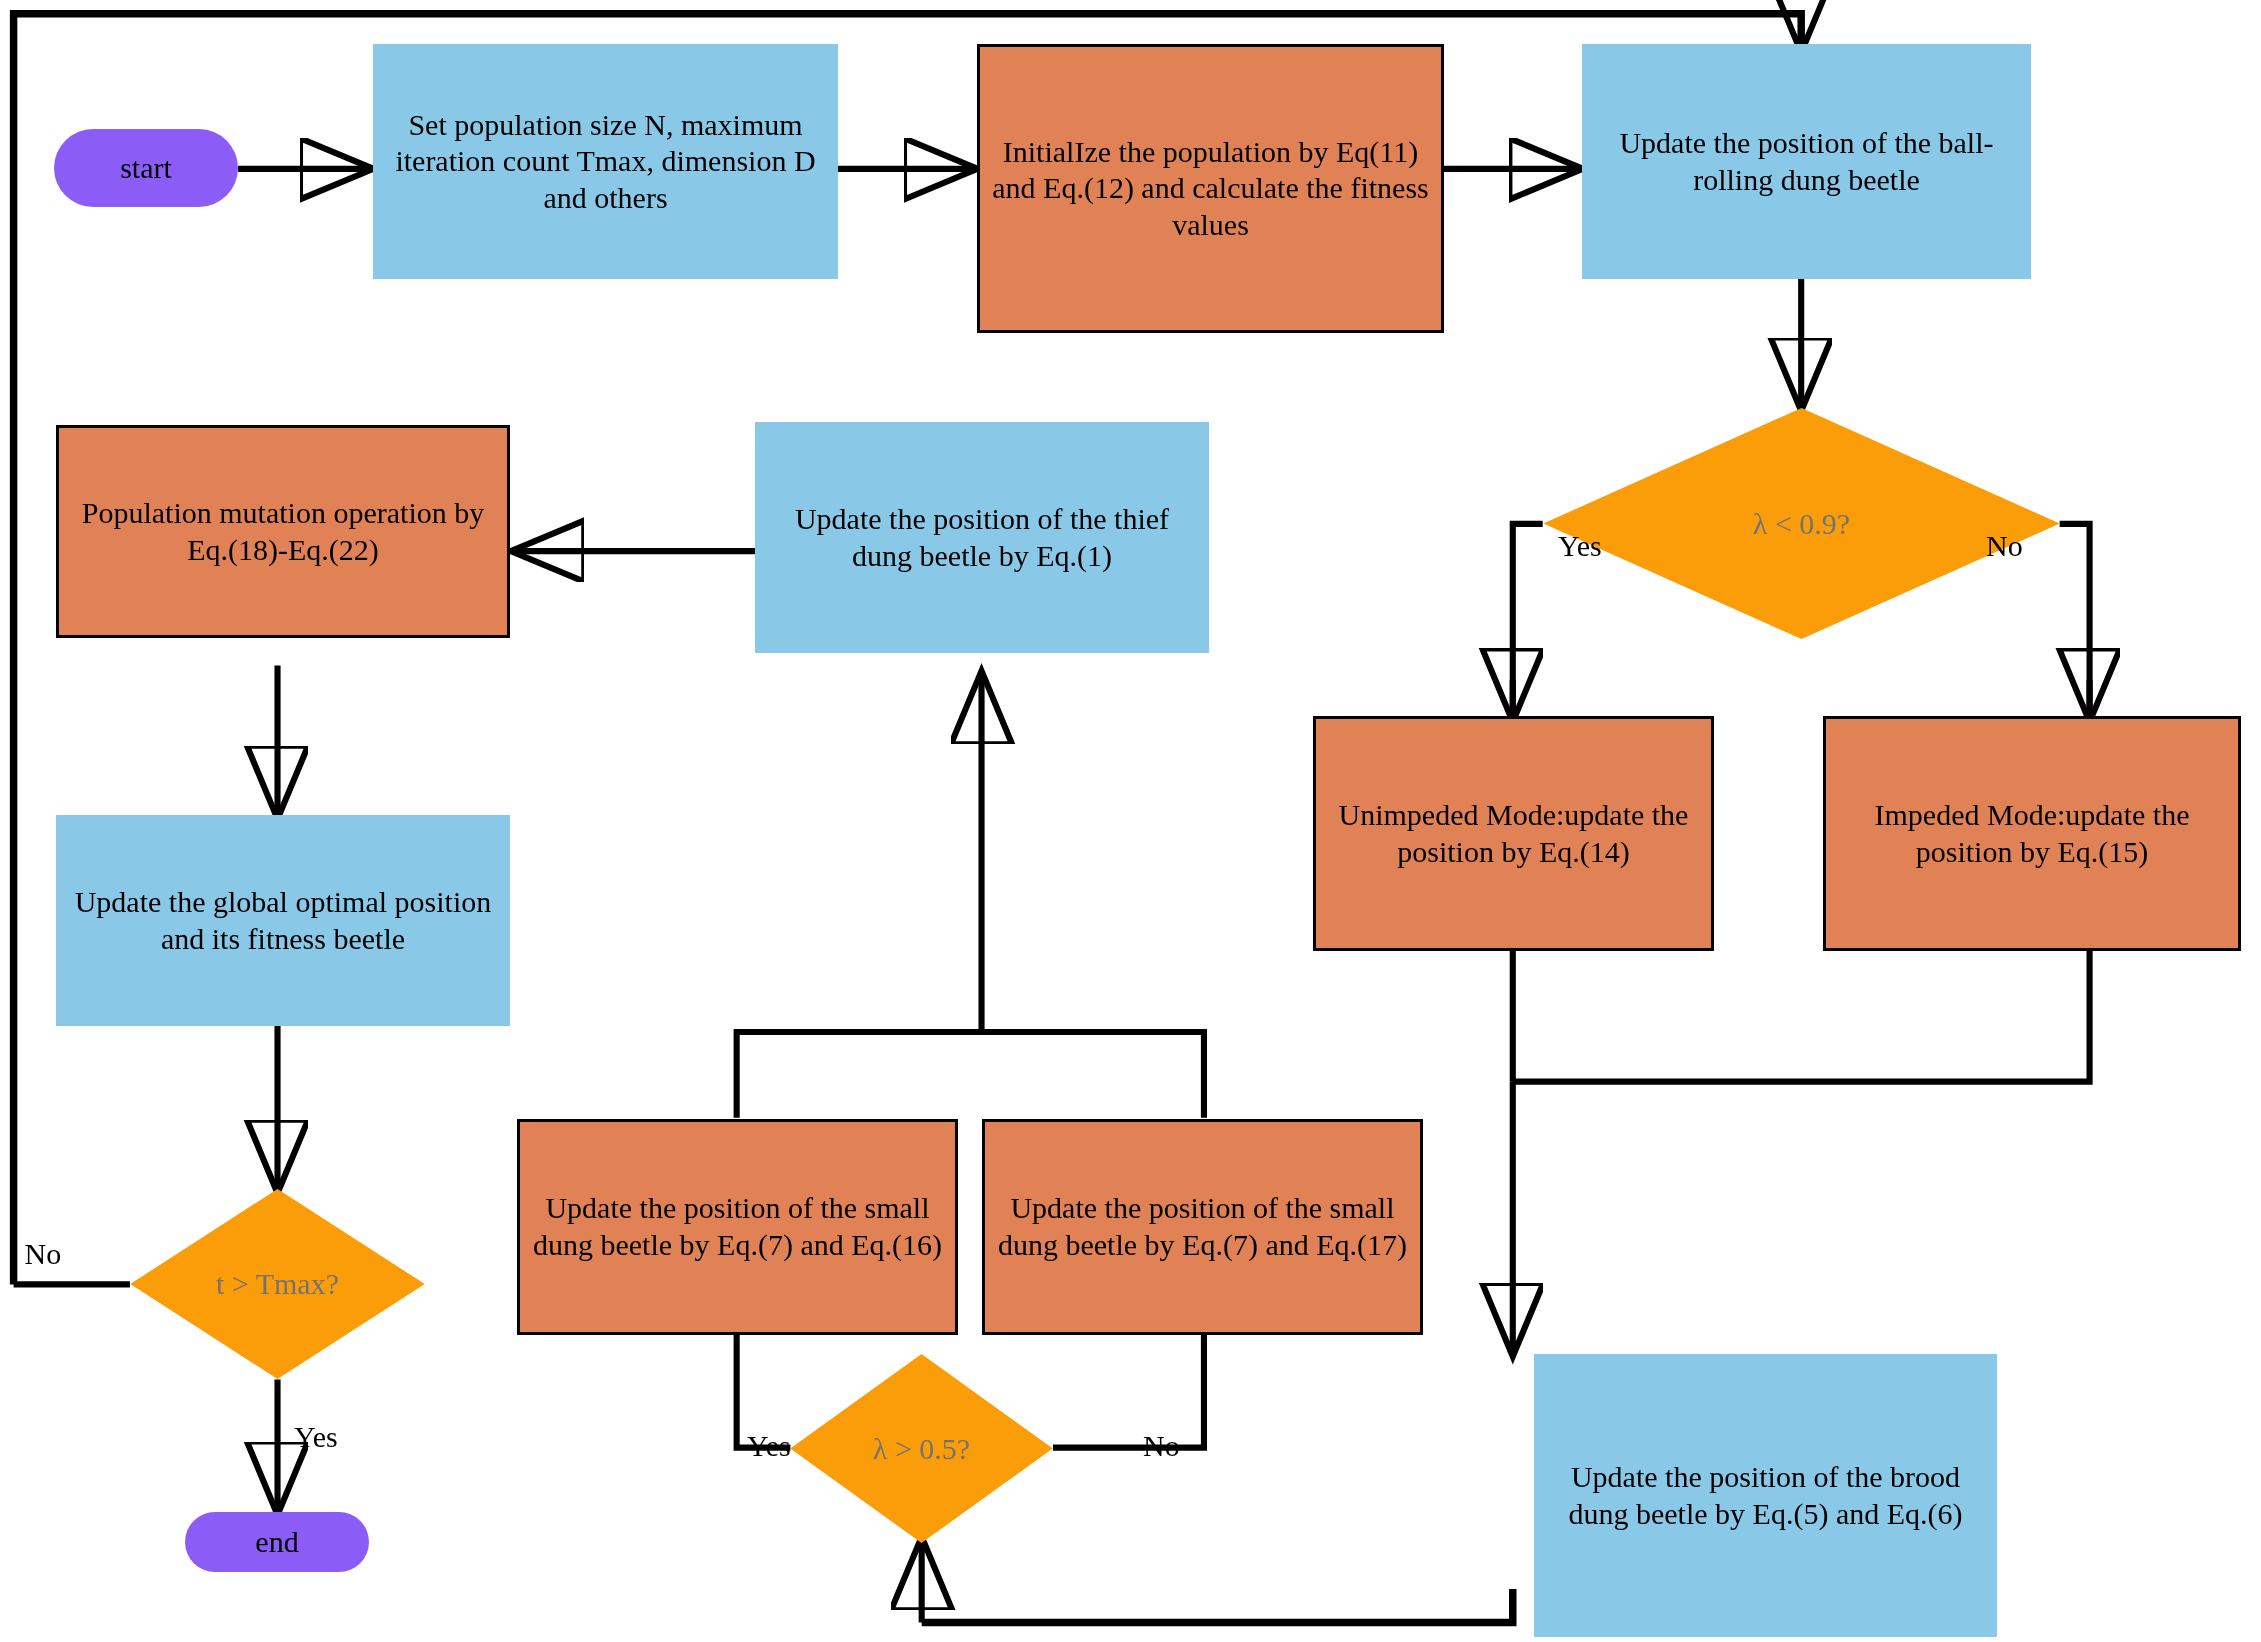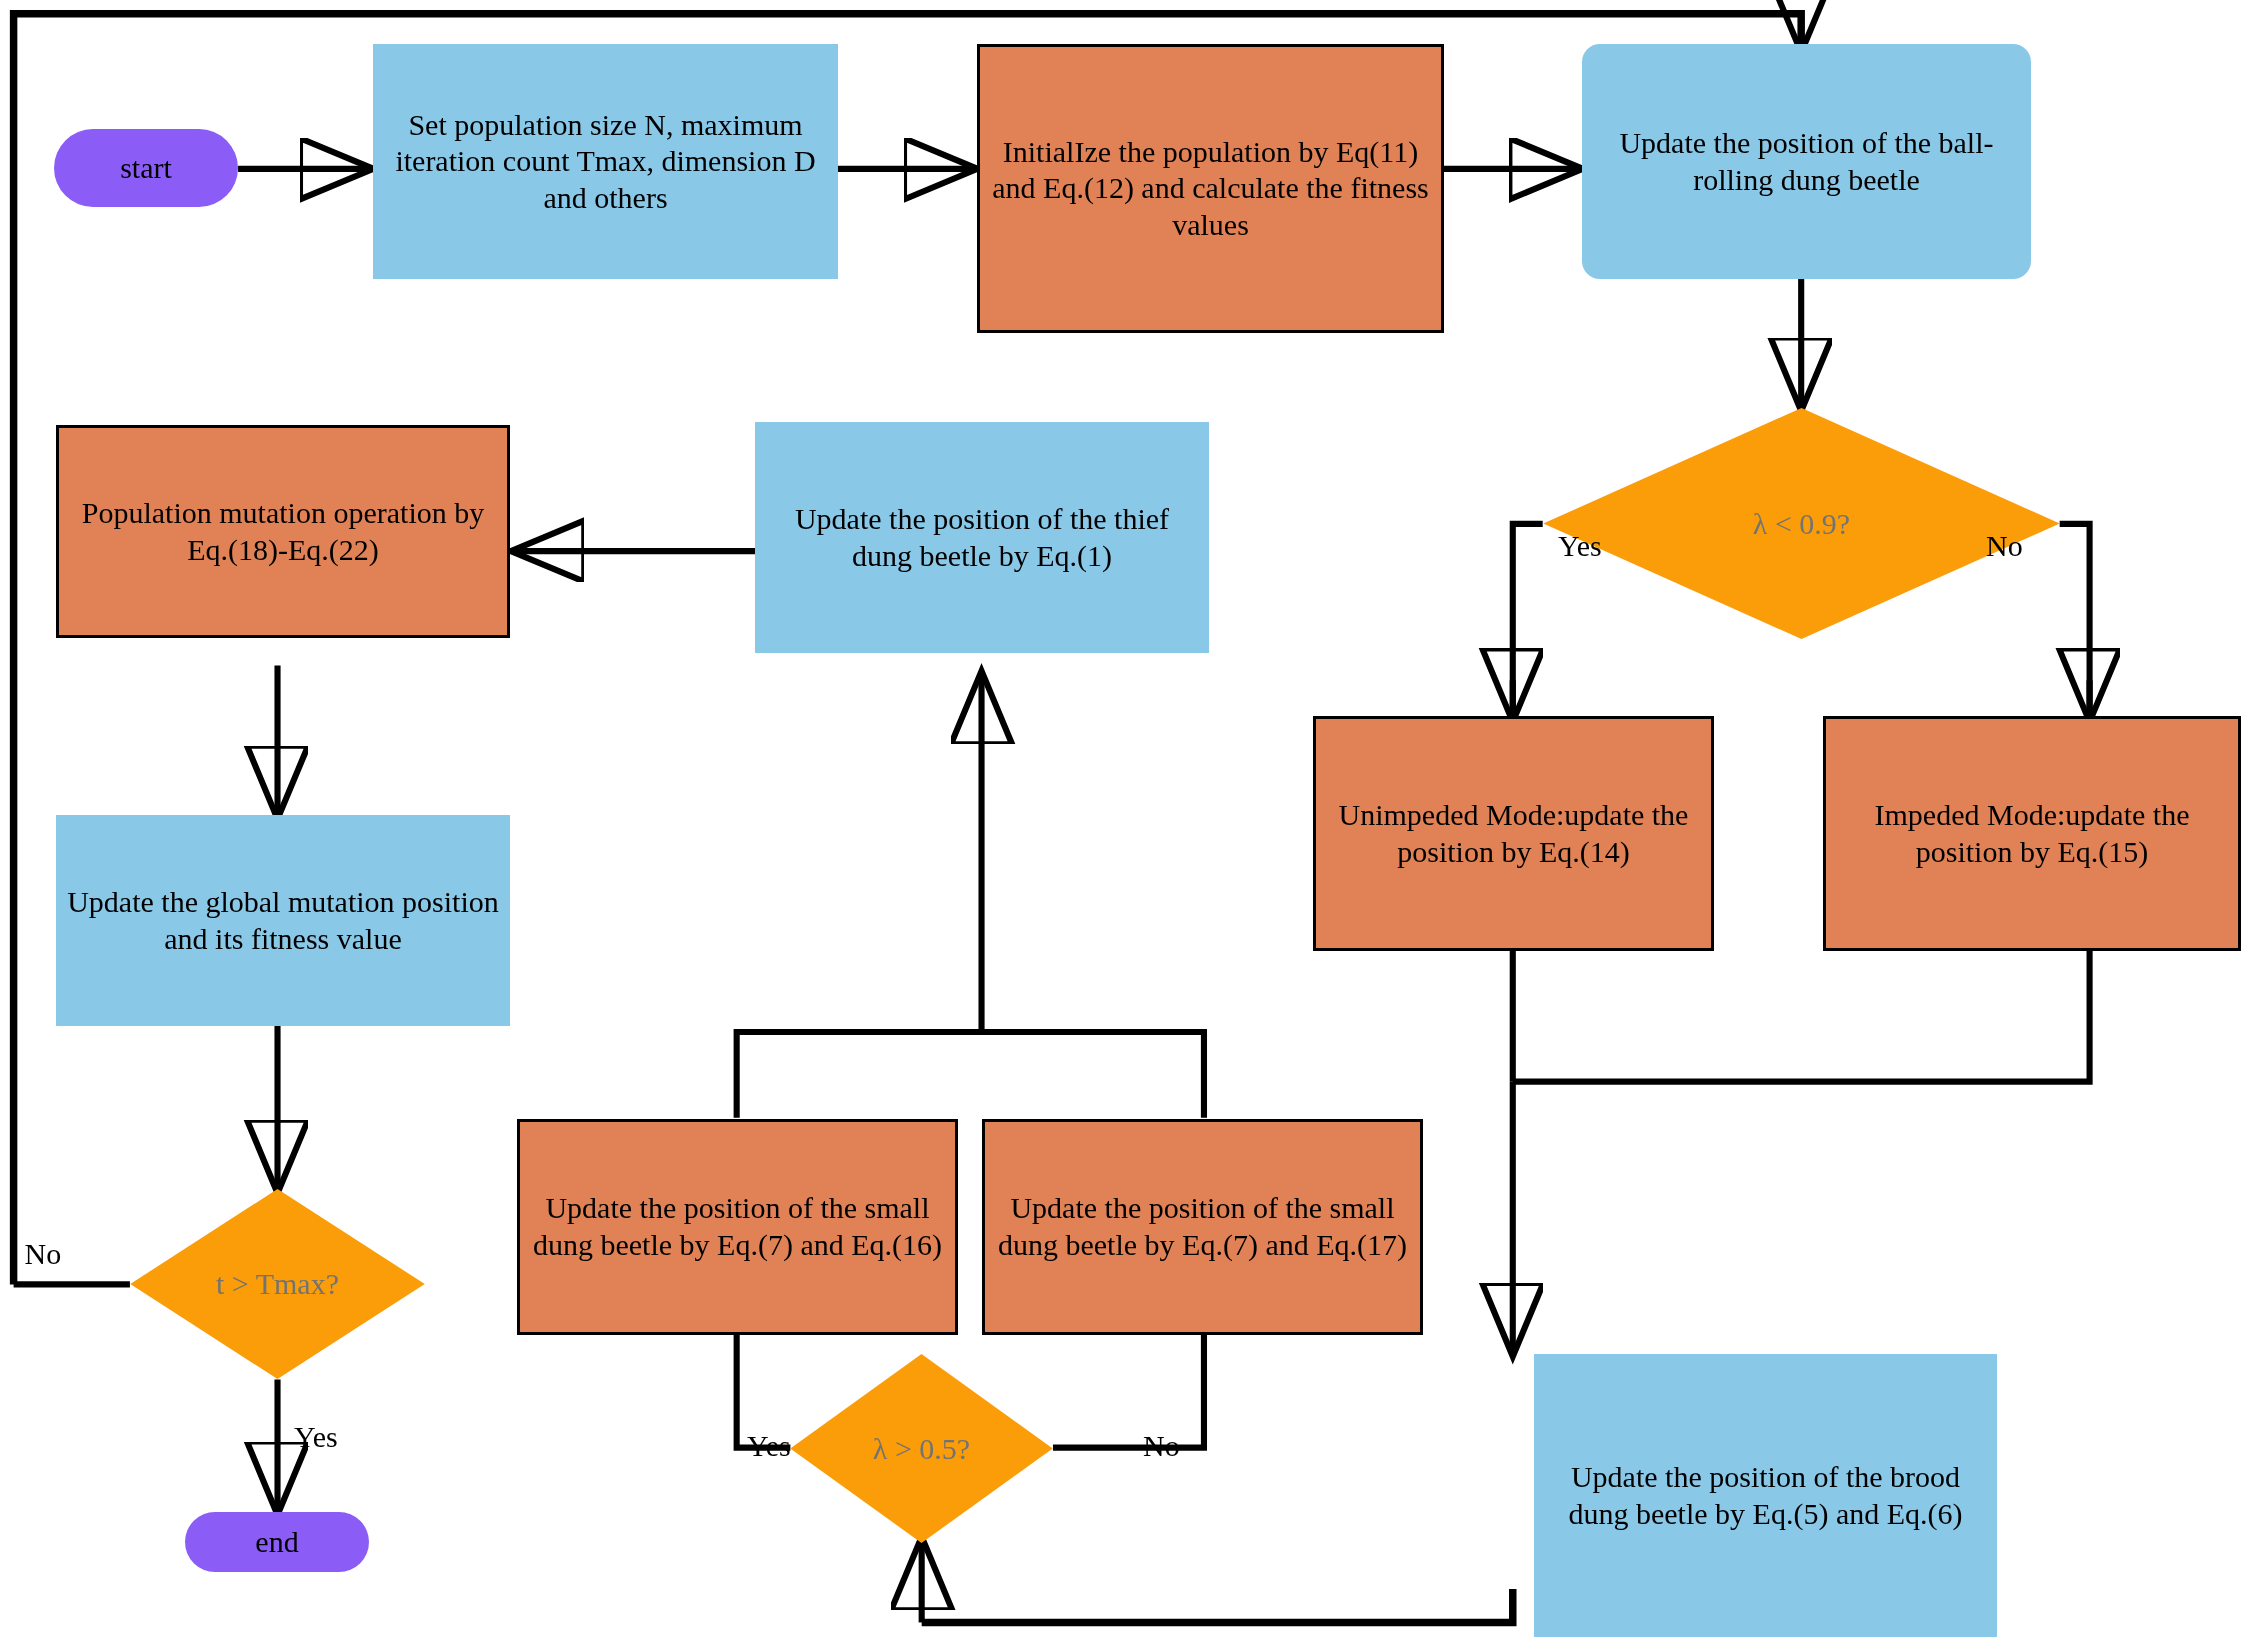--- a/index.html
+++ b/index.html
@@ -114,21 +114,21 @@
   </div>
 
   <div class="node proc-blue" style="left:373px;top:44px;width:465px;height:235px;">
     <span>Set population size N, maximum iteration count Tmax, dimension D and others</span>
   </div>
 
   <div class="node proc-orange" style="left:977px;top:44px;width:467px;height:289px;">
     <span>InitialIze the population by Eq(11) and Eq.(12) and calculate the fitness values</span>
   </div>
 
-  <div class="node proc-blue" style="left:1582px;top:44px;width:449px;height:235px;border-radius:18px;">
+  <div class="node proc-blue" style="left:1582px;top:44px;width:449px;height:235px;">
     <span>Update the position of the ball-rolling dung beetle</span>
   </div>
 
   <div class="diamond-wrap" style="left:1543px;top:408px;width:517px;height:231px;">
     <svg width="517" height="231" viewBox="0 0 760 340">
       <polygon points="380,0 760,170 380,340 0,170" fill="#FB9D09"></polygon>
     </svg>
     <div class="diamond-label">λ &lt; 0.9?</div>
   </div>
   <div class="edge-label" style="left:1558px;top:529px;">Yes</div>
@@ -165,21 +165,21 @@
 
   <div class="node proc-blue" style="left:755px;top:422px;width:454px;height:231px;">
     <span>Update the position of the thief dung beetle by Eq.(1)</span>
   </div>
 
   <div class="node proc-orange" style="left:56px;top:425px;width:454px;height:213px;">
     <span>Population mutation operation by Eq.(18)-Eq.(22)</span>
   </div>
 
   <div class="node proc-blue" style="left:56px;top:815px;width:454px;height:211px;">
-    <span>Update the global mutation position and its fitness value</span>
+    <span>Update the global optimal position and its fitness beetle</span>
   </div>
 
   <div class="diamond-wrap" style="left:130px;top:1189px;width:295px;height:190px;">
     <svg width="295" height="190" viewBox="0 0 434 280">
       <polygon points="217,0 434,140 217,280 0,140" fill="#FB9D09"></polygon>
     </svg>
     <div class="diamond-label">t &gt; Tmax?</div>
   </div>
   <div class="edge-label" style="left:24.5px;top:1237px;">No</div>
   <div class="edge-label" style="left:294px;top:1420px;">Yes</div>

